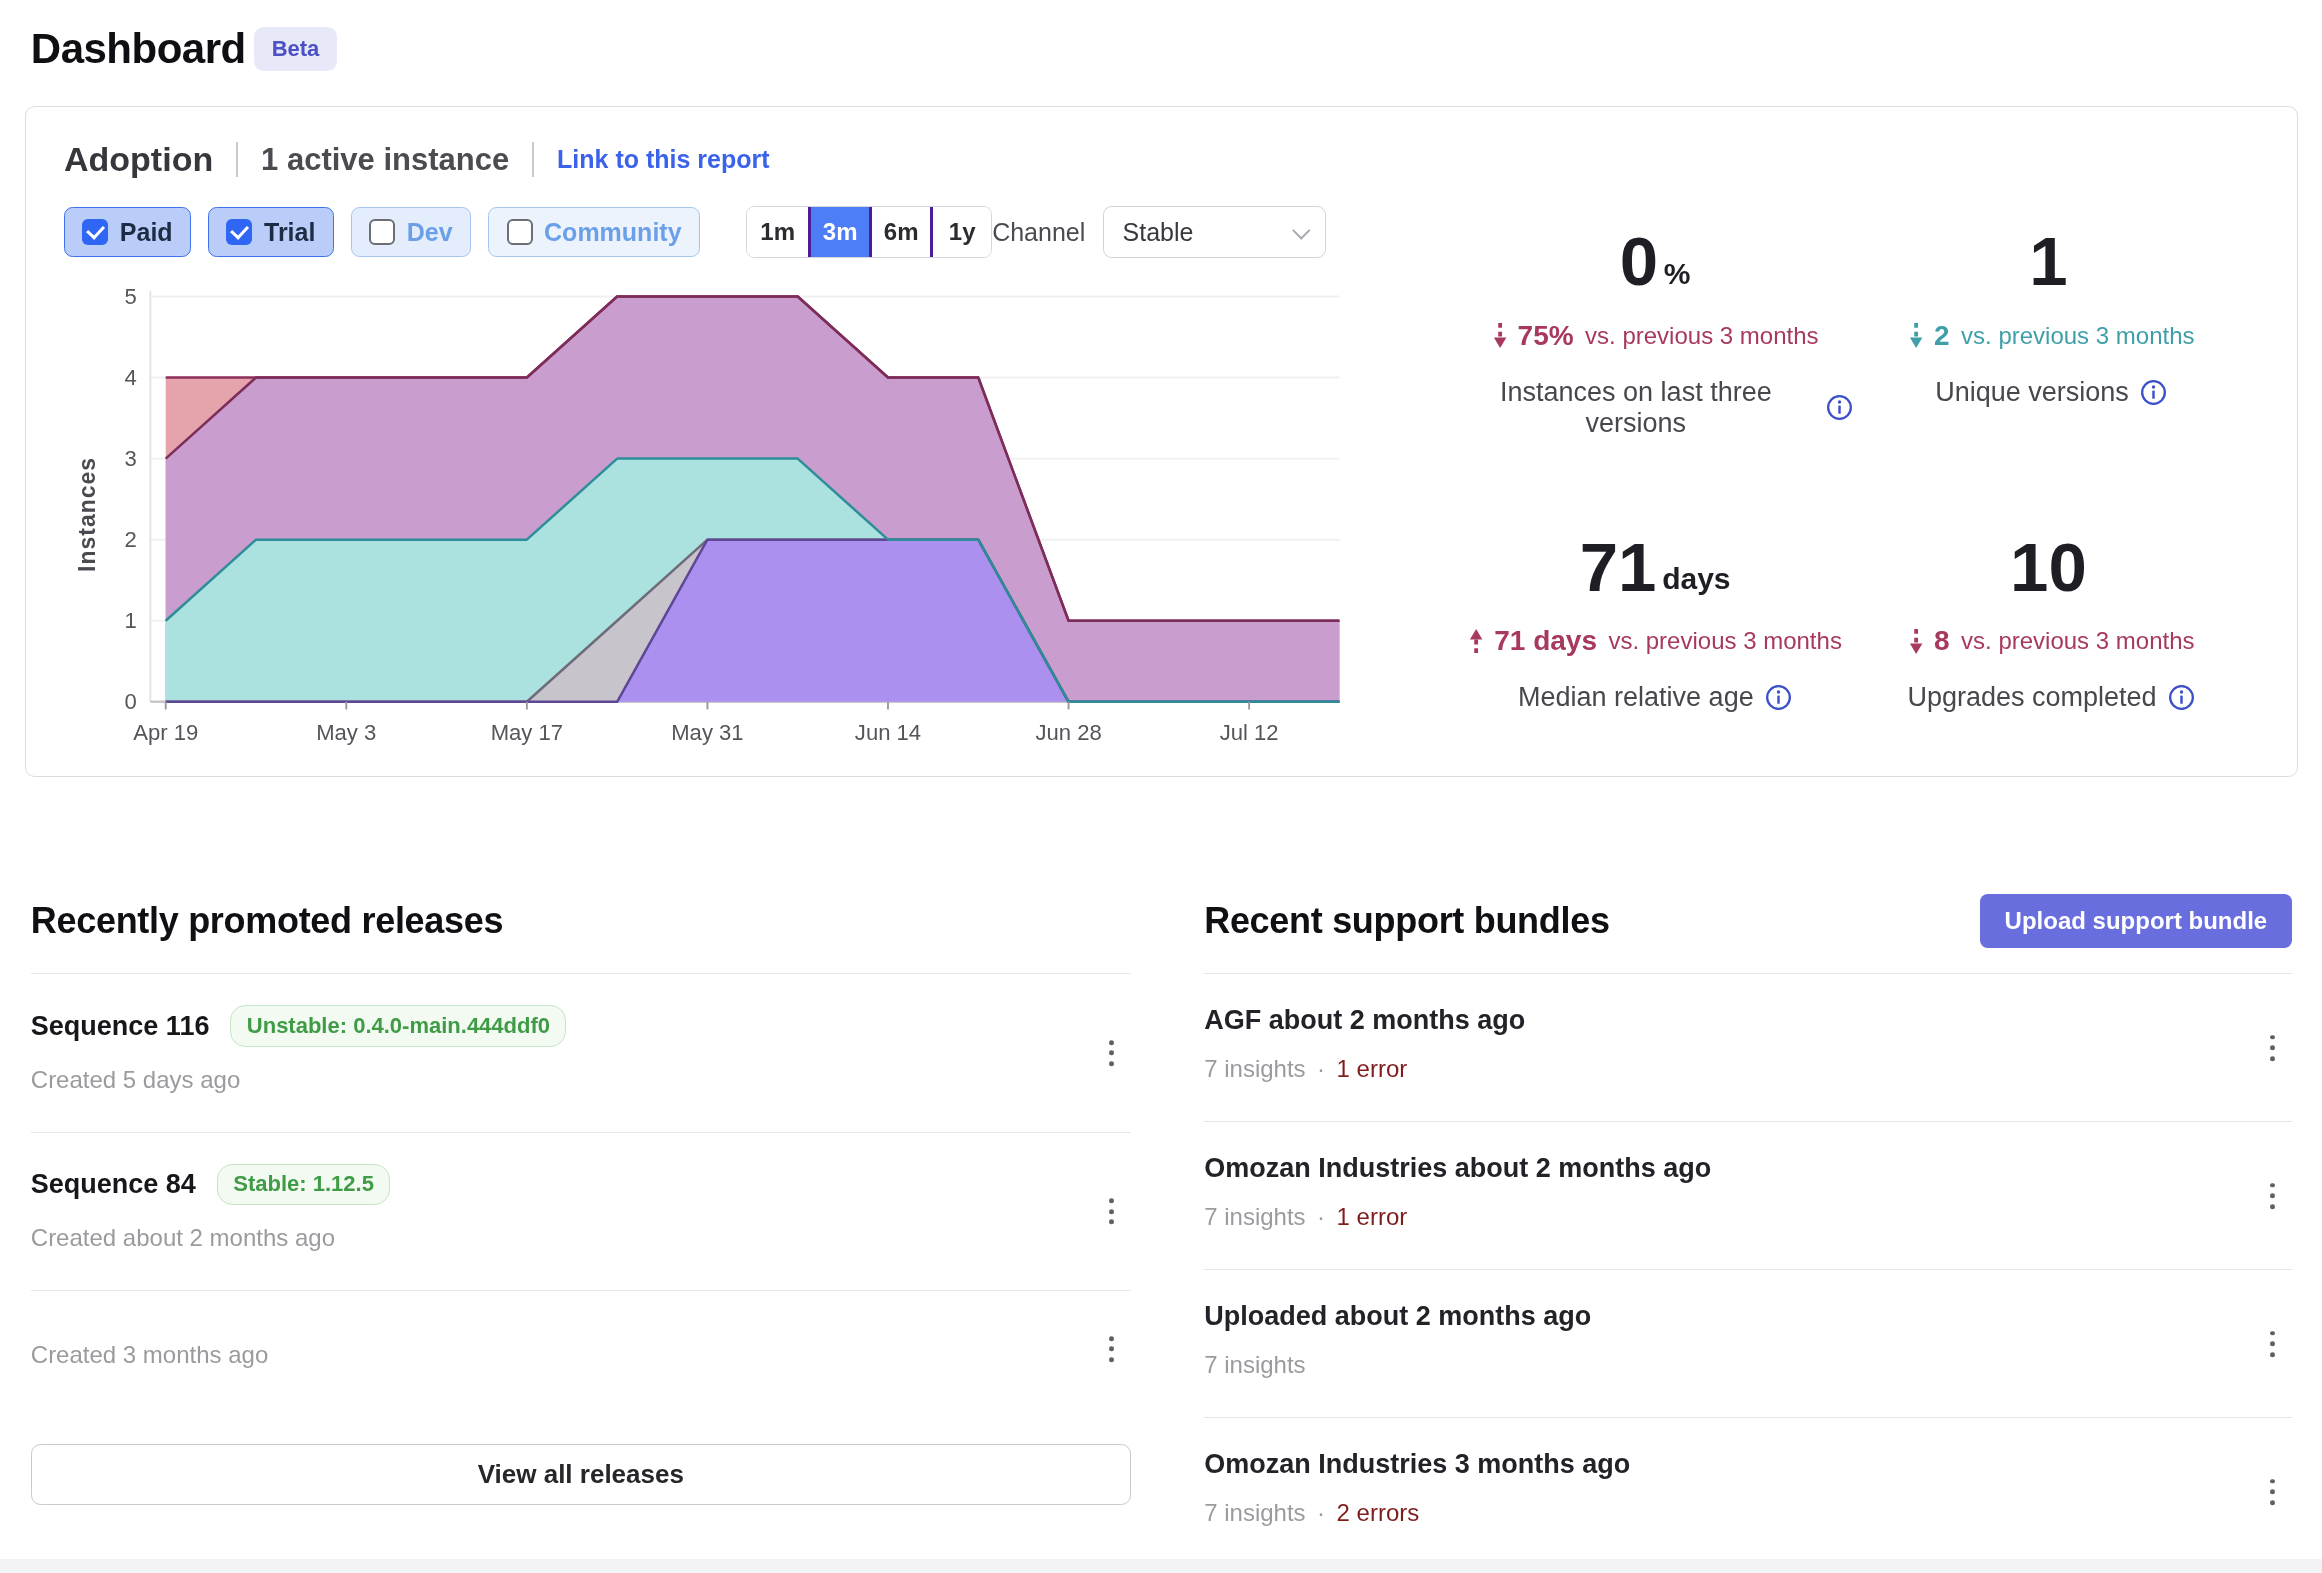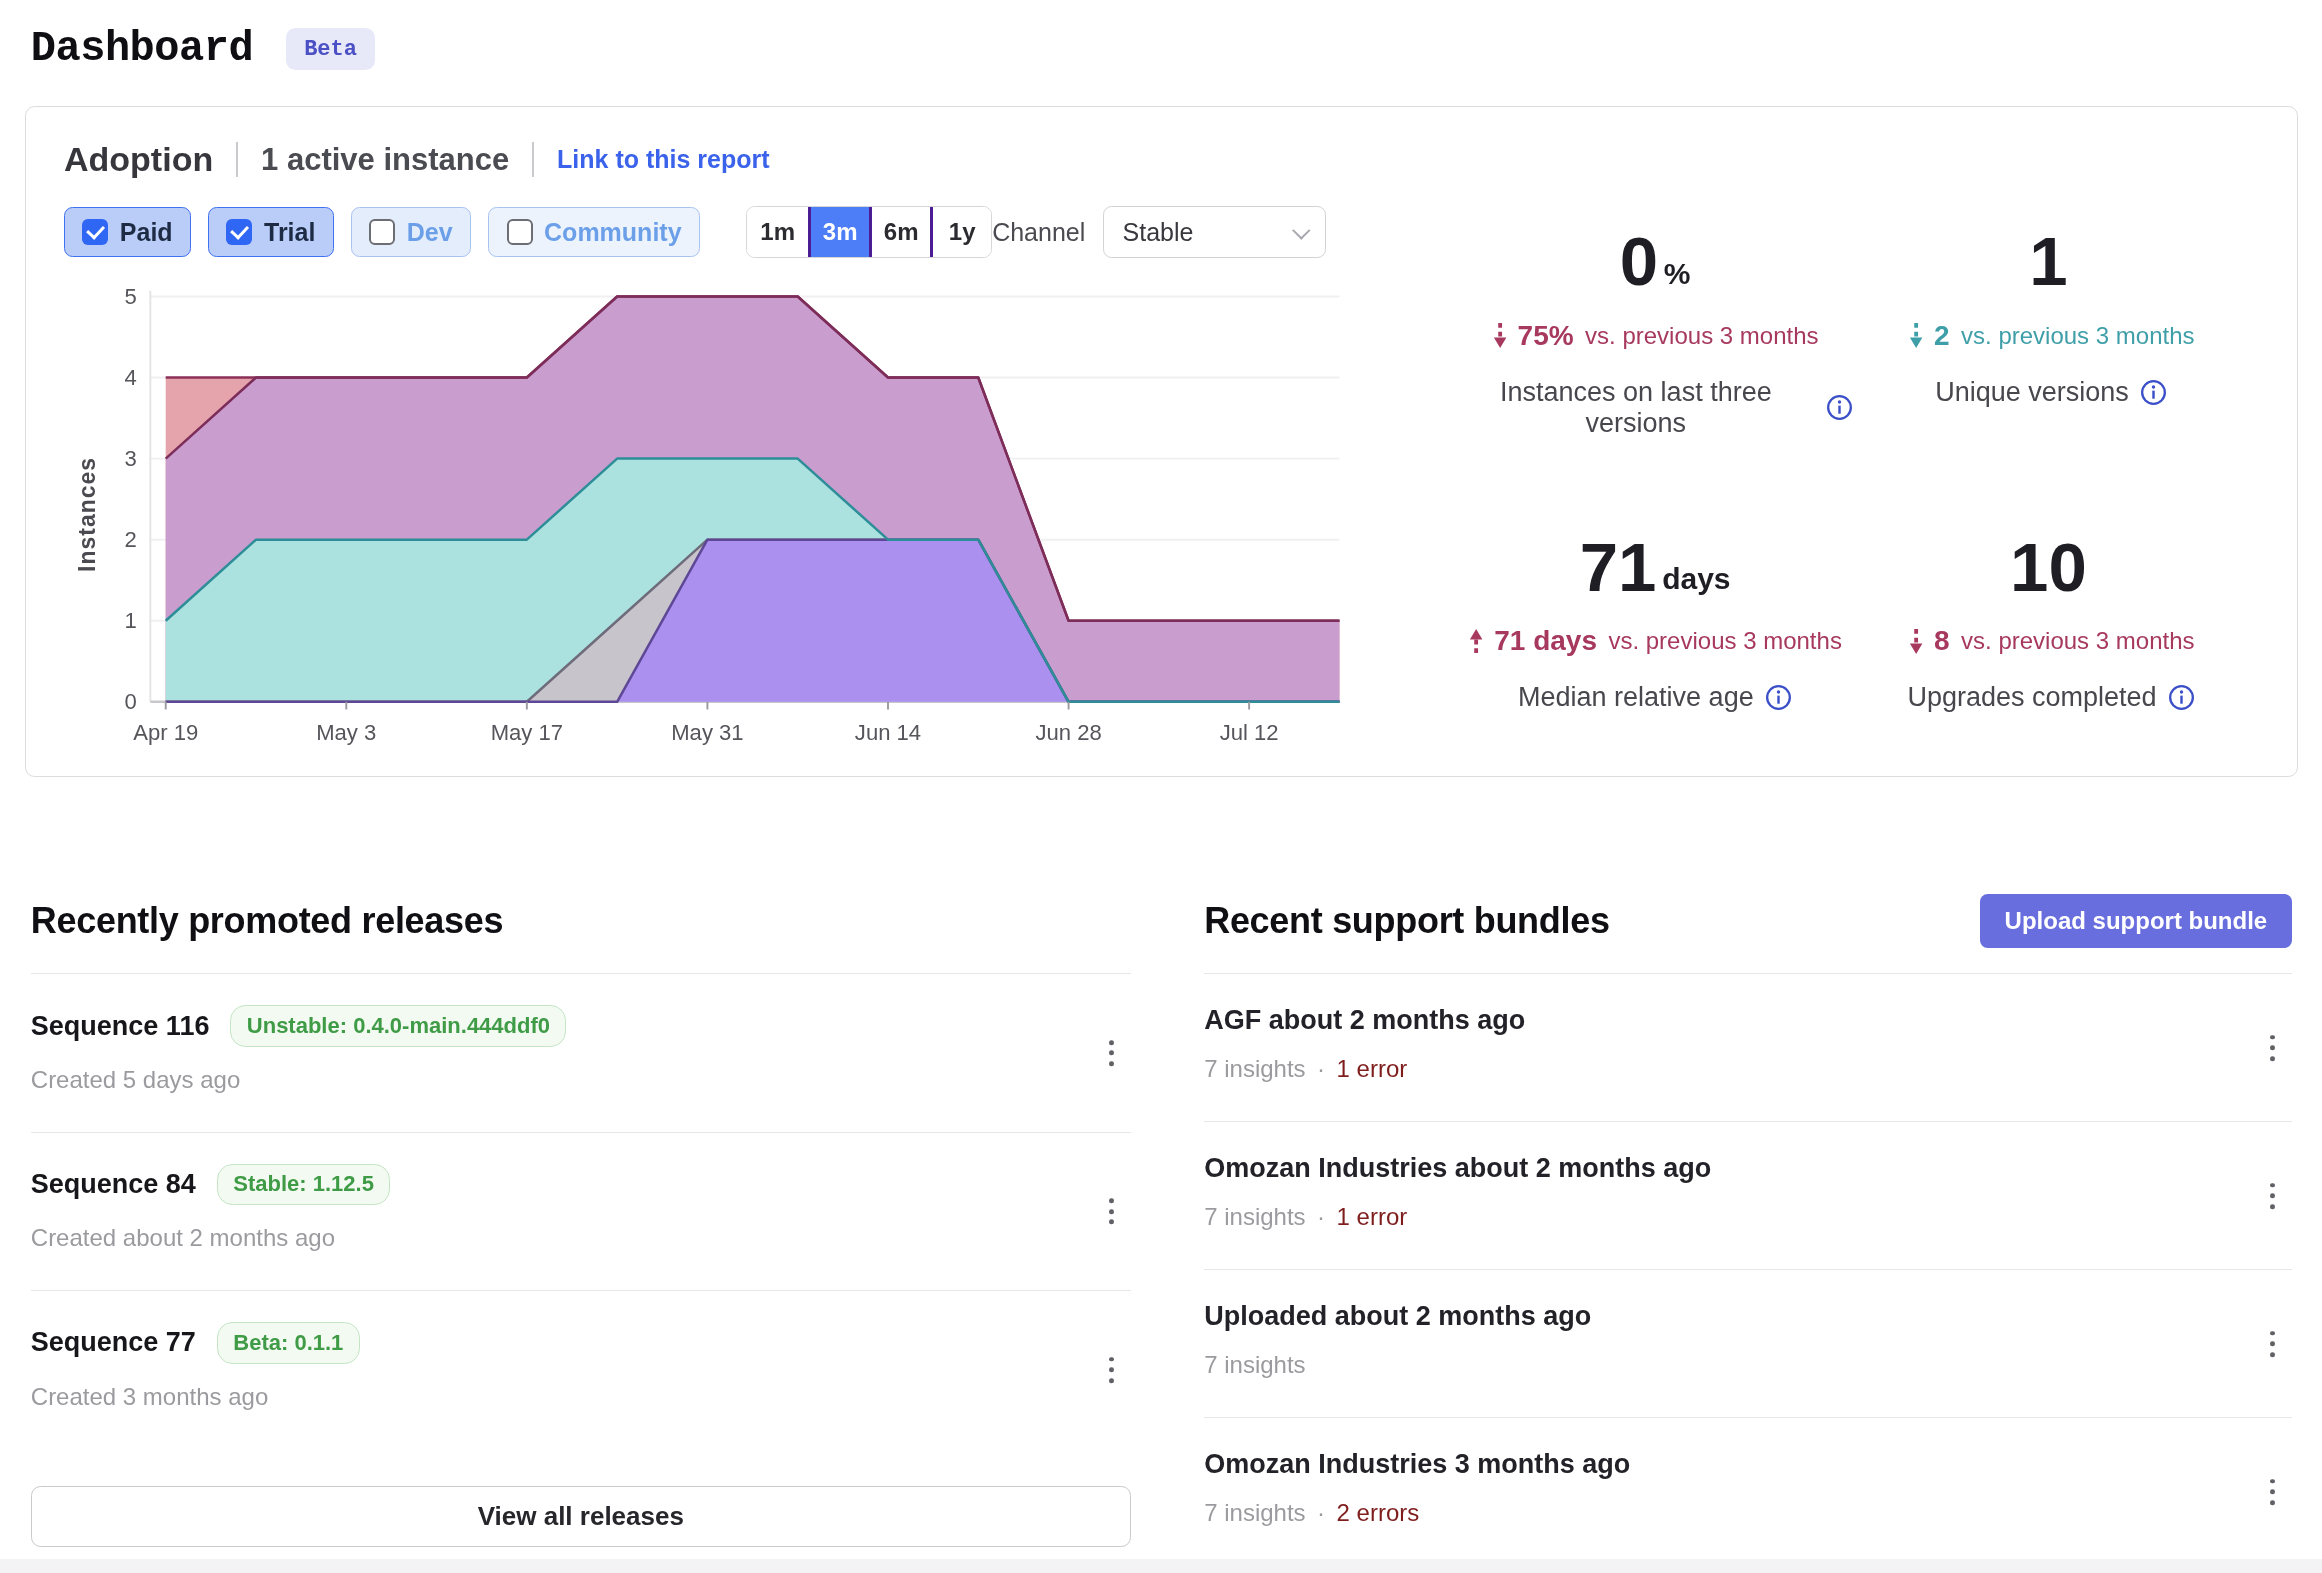--- a/index.html
+++ b/index.html
@@ -1,21 +1,21 @@
 <!DOCTYPE html>
 <html><head>
 <meta charset="utf-8">
 <style>
   * { margin:0; padding:0; box-sizing:border-box; }
   html,body { width:2323px; height:1574px; overflow:hidden; background:#ffffff;
               font-family:"Liberation Sans", sans-serif; color:#2b2b30; position:relative; }
   .page { padding:0 25px; }
 
   
-  .page-header { display:flex; align-items:center; gap:25px; padding:25px 5.8px 0 5.8px;font-family:Liberation Mono, monospace; }
+  .page-header { display:flex; align-items:center; padding:25px 5.8px 0 5.8px; }
   .page-title { font-size:42px; font-weight:700; letter-spacing:-0.5px; color:#0e0e13; }
   .beta-badge { background:#e7e9f9; color:#4b50c4; font-size:22px; font-weight:600;
                 padding:8.6px 18px; border-radius:9.6px;margin-left:8px; }
 
   
   .card { margin-top:33px; border:1.9px solid #dcdce0; border-radius:9.6px; background:#fff;
           padding:33px 38px 29px 38px; height:671px; }
   .card-head { display:flex; align-items:center; gap:23px; }
   .card-title { font-size:34px; font-weight:700; color:#36363c; }
   .vsep { width:1.9px; height:35px; background:#c9c9ce; }
@@ -339,24 +339,20 @@
             <span>Created about 2 months ago</span>
           </div>
         <div class="kebab">
             <i></i>
             <i></i>
             <i></i>
           </div>
       </div>
 
       <div class="row last">
-        <div class="row-title-line">
-          <span class="row-title">Sequence 77</span>
-          <span class="release-badge">Beta: 0.1.1</span>
-        </div>
         <div class="row-sub">
             <span>Created 3 months ago</span>
           </div>
         <div class="kebab">
             <i></i>
             <i></i>
             <i></i>
           </div>
       </div>
 

